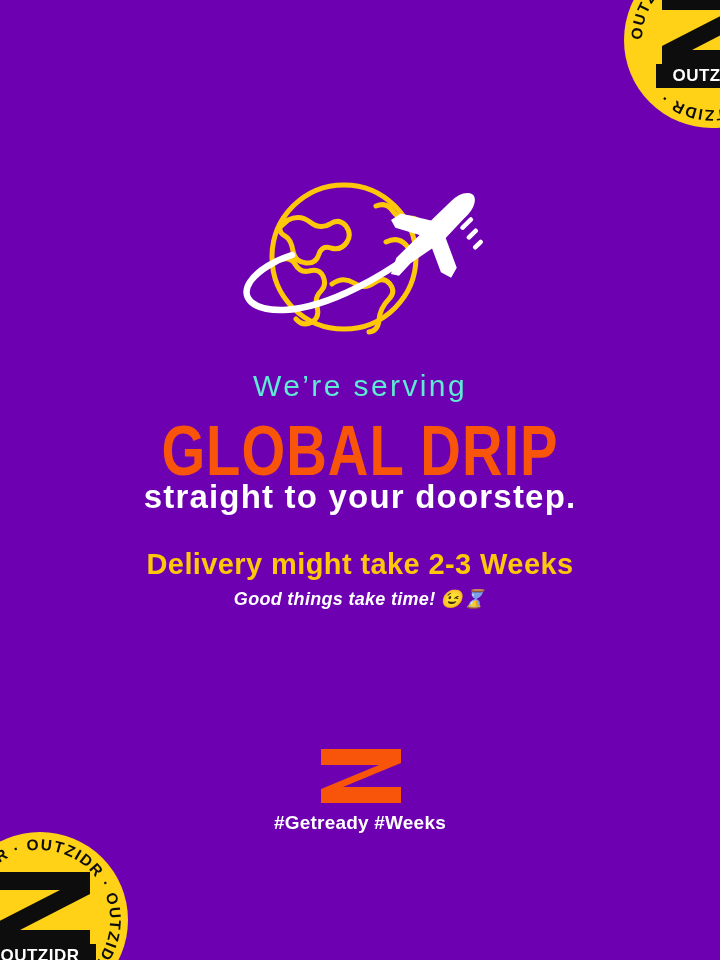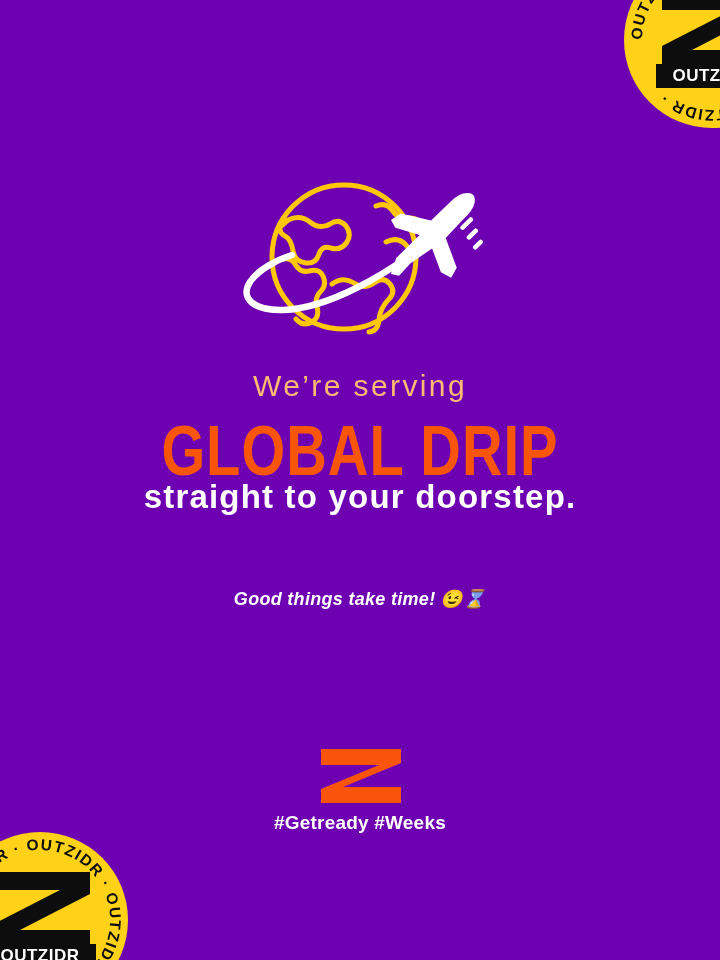--- a/index.html
+++ b/index.html
@@ -72,21 +72,21 @@
     position: absolute;
     left: 0;
     width: 720px;
     text-align: center;
   }
   #line-serving {
     top: 369px;
     font-size: 30px;
     font-weight: 400;
     letter-spacing: 2.4px;
-    color: #fdba74;
+    color: #5eead4;
   }
   #line-global-drip {
     top: 409px;
     font-size: 58px;
     font-weight: 700;
     letter-spacing: 1px;
     color: #F8540A;
     transform: scaleY(1.22) scaleX(0.97);
     transform-origin: center top;
     font-stretch: condensed;
@@ -170,20 +170,21 @@
       </g>
     </svg>
   </div>
 
   <div class="center-text" id="line-serving">We’re serving</div>
 
   <div class="center-text" id="line-global-drip">GLOBAL DRIP</div>
 
   <div class="center-text" id="line-doorstep">straight to your doorstep.</div>
 
+  <div class="center-text" id="line-delivery">Delivery might take 2-3 Weeks</div>
 
   <div class="center-text" id="line-goodthings">Good things take time! 😉⌛</div>
 
   <div id="z-logo">
     <svg viewBox="0 0 80 54" width="80" height="54" aria-hidden="true">
       <path d="M0 0 H80 V14 L22 38 H80 V54 H0 V40 L58 16 H0 Z" fill="#F8540A"></path>
     </svg>
   </div>
 
   <div class="center-text" id="line-hashtags">#Getready #Weeks</div>

